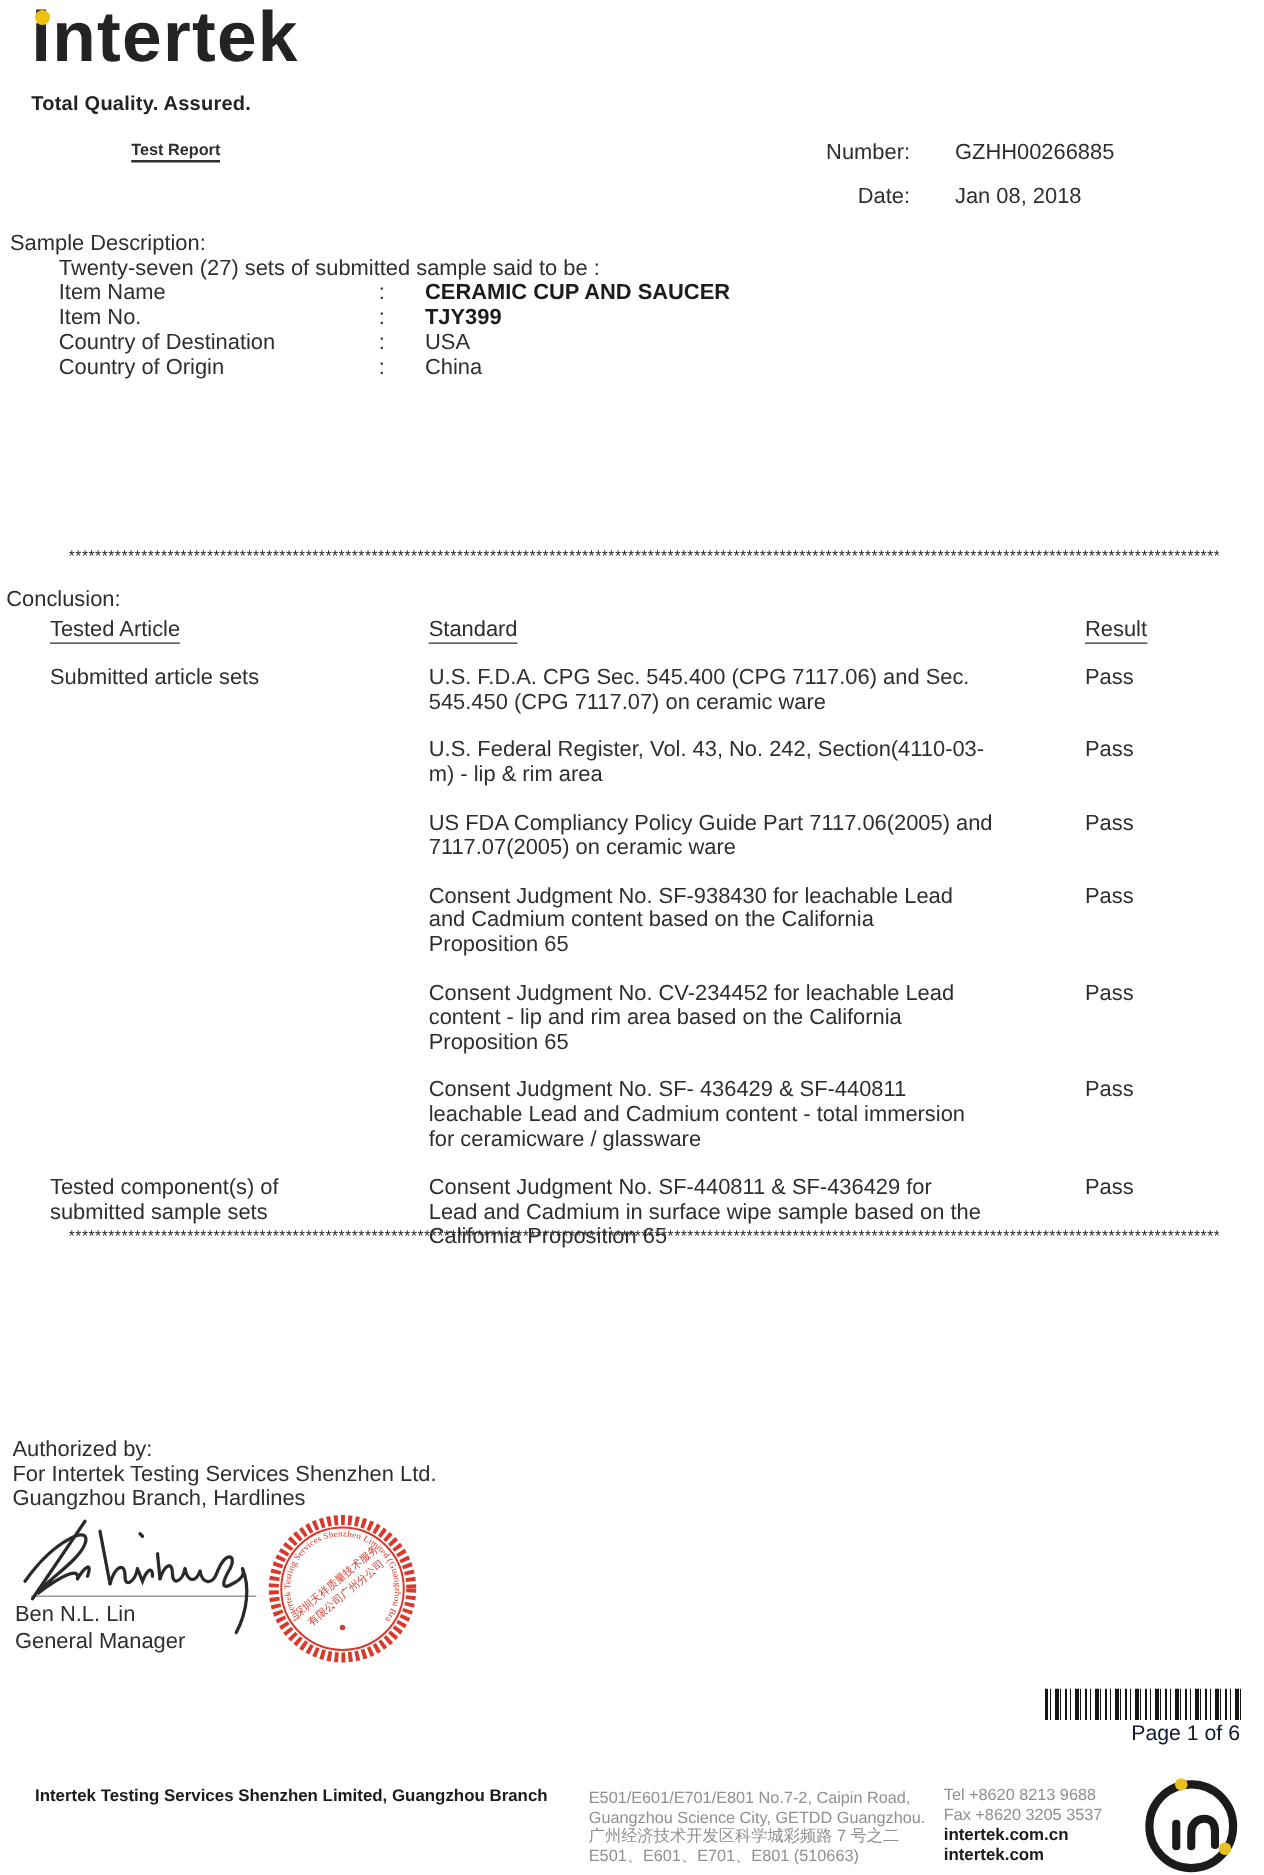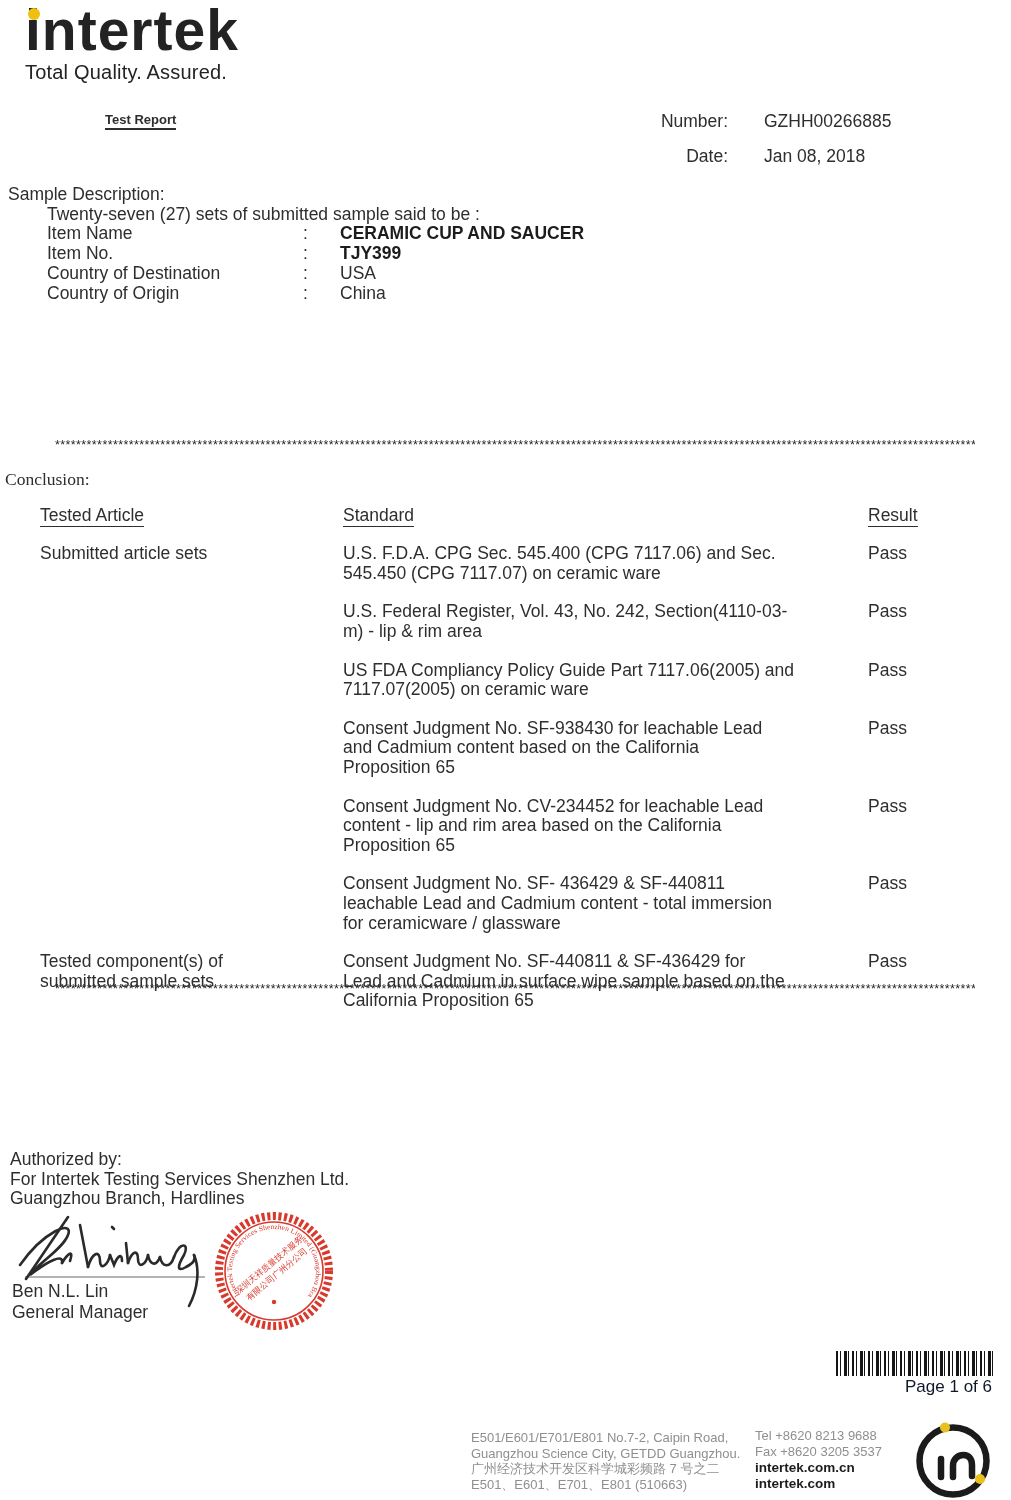--- a/index.html
+++ b/index.html
@@ -5,21 +5,21 @@
   html,body{margin:0;padding:0;background:#ffffff;}
   .page{position:relative;width:1011px;height:1500px;background:#fff;overflow:hidden;
         font-family:"Liberation Sans",sans-serif;color:#2e2e2e;}
   .abs{position:absolute;}
 
   
   .logo{left:25px;top:2px;}
   .logo-wordwrap{position:relative;display:inline-block;}
   .logo-text{font-size:57px;font-weight:bold;letter-spacing:1px;color:#232323;line-height:1;}
   .logo-dot{position:absolute;left:3px;top:6px;width:12px;height:12px;border-radius:50%;background:#eec10e;}
-  .logo-tagline{margin-top:2px;font-size:20px;font-weight:normal;letter-spacing:.2px;color:#232323;}
+  .logo-tagline{margin-top:16px;font-size:16px;font-weight:bold;letter-spacing:.2px;color:#232323;}
 
   .title{left:105px;top:112px;font-size:13px;font-weight:bold;}
   .ul{border-bottom:2px solid #2e2e2e;padding-bottom:1px;}
   .ul-thin{border-bottom:1.5px solid #2e2e2e;padding-bottom:1px;}
 
   .meta{left:650px;top:112px;font-size:17.5px;}
   .meta-row{display:grid;grid-template-columns:78px 36px auto;line-height:19px;}
   .meta-row + .meta-row{margin-top:16px;}
   .m-label{text-align:right;}
 
@@ -31,21 +31,21 @@
   .sep{text-align:left;}
 
   
   .divider{width:920px;height:14px;font-size:12.5px;letter-spacing:.4px;
            white-space:nowrap;overflow:hidden;color:#1f1f1f;}
   .divider1{left:55px;top:438px;}
   .divider2{left:55px;top:982px;}
 
   
   .conclusion{left:5px;top:470px;font-size:17.5px;line-height:19.6px;width:1000px;}
-  .c-heading{margin-bottom:16px;font-family:Liberation Serif, serif;}
+  .c-heading{margin-bottom:4px;}
   .ctable{margin-left:35px;}
   .thead,.crow{display:grid;grid-template-columns:263px 485px 1fr;gap:40px;}
   .thead{margin-bottom:0;}
   .crow{margin-top:19px;}
   .c-std{padding-right:10px;}
 
   
   .auth{left:10px;top:1150px;font-size:17.5px;line-height:19.6px;}
   .signature{left:8px;top:1203px;}
   .signer{left:12px;top:1281px;font-size:17.5px;line-height:21px;}
@@ -211,20 +211,21 @@
       <text x="62" y="57">深圳天祥质量技术服务</text>
       <text x="62" y="69">有限公司广州分公司</text>
     </g>
     <circle cx="62" cy="93" r="2.2" fill="#d8392c"></circle>
   </svg>
 
   <div class="abs barcode"></div>
   <div class="abs page-label">Page 1 of 6</div>
 
   <div class="abs f-left">
+    <div>Intertek Testing Services Shenzhen Limited, Guangzhou Branch</div>
   </div>
   <div class="abs f-mid">E501/E601/E701/E801 No.7-2, Caipin Road,<br>Guangzhou Science City, GETDD Guangzhou.<br>广州经济技术开发区科学城彩频路 7 号之二<br>E501、E601、E701、E801 (510663)</div>
   <div class="abs f-right">
     <div>Tel +8620 8213 9688</div>
     <div>Fax +8620 3205 3537</div>
     <div class="web">intertek.com.cn</div>
     <div class="web">intertek.com</div>
   </div>
 
   <svg class="abs in-logo" width="82" height="82" viewBox="0 0 82 82">

